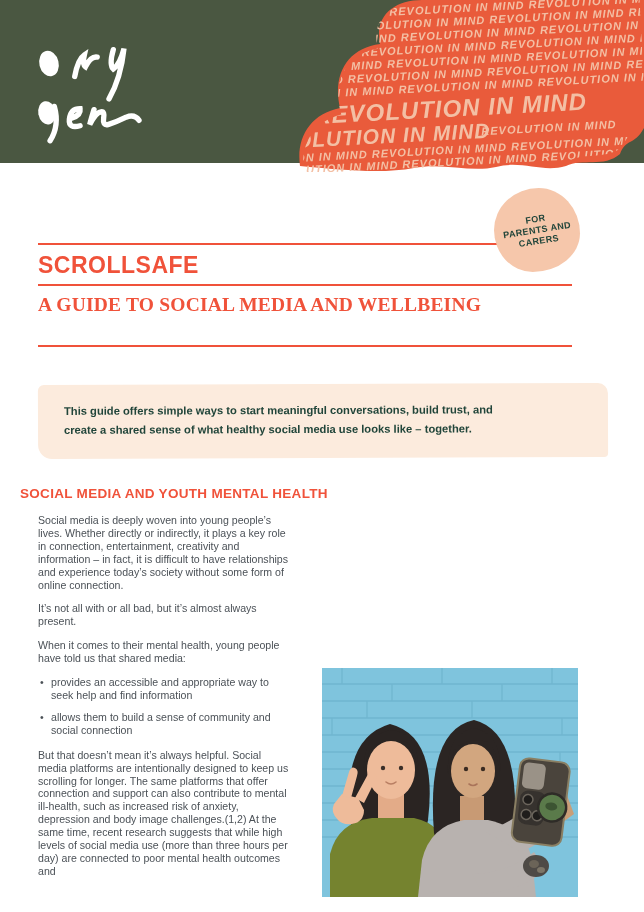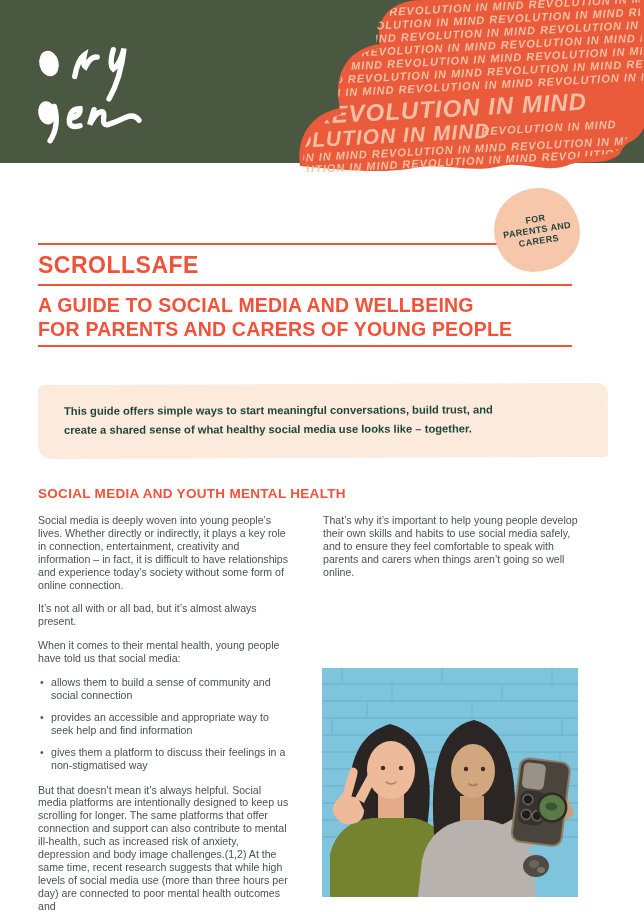--- a/index.html
+++ b/index.html
@@ -26,32 +26,32 @@
     font-weight:bold; font-size:9px; line-height:11px; letter-spacing:.4px; }
 
   
   .rule { position:absolute; background:#f0523a; height:2px; }
   .rule-1 { left:38px; top:243px; width:502px; }
   .rule-2 { left:38px; top:284px; width:534px; }
   .rule-3 { left:38px; top:345px; width:534px; }
   .doc-title { position:absolute; left:38px; top:252px; color:#f0523a;
     font-size:23px; font-weight:800; letter-spacing:.5px;text-align:center; }
   .doc-subtitle { position:absolute; left:38px; top:293px; color:#f0523a;
-    font-size:19.5px; font-weight:600; line-height:24px; letter-spacing:.2px; }
+    font-size:19.5px; font-weight:600; line-height:24px; letter-spacing:.2px;font-family:Liberation Serif, serif; }
 
   
   .callout {
     position:absolute; left:38px; top:384px; width:570px; height:74px;
     background:#fcebdd; border-radius:6px 10px 4px 14px; transform:rotate(-.2deg);
   }
   .callout-text { position:absolute; left:26px; top:17px; width:520px;
     color:#21453a; font-weight:bold; font-size:11.2px; line-height:19px; }
 
   
-  .section-heading { position:absolute; left:38px; top:486px; color:#f0523a;
+  .section-heading { position:absolute; left:20px; top:486px; color:#f0523a;
     font-size:13.5px; font-weight:800; letter-spacing:.3px; }
   .col { position:absolute; top:514px; width:252px; color:#4b5157;
     font-size:10.6px; line-height:12.9px; }
   .col-left { left:38px; }
   .col-right { left:323px; width:256px; }
   .col p { margin-bottom:11px; }
   .bullet-list { list-style:none; margin:1px 0 12px 0; }
   .bullet-list li { position:relative; padding-left:13px; margin-bottom:9px; }
   .bullet-list li::before { content:"•"; position:absolute; left:2px; top:0; color:#4b5157; }
 
@@ -106,47 +106,44 @@
       <div>PARENTS AND</div>
       <div>CARERS</div>
     </div>
   </div>
 
   <div class="rule rule-1"></div>
   <h1 class="doc-title">SCROLLSAFE</h1>
   <div class="rule rule-2"></div>
   <h2 class="doc-subtitle">
     <span>A GUIDE TO SOCIAL MEDIA AND WELLBEING</span><br>
-    <span>FOR PARENTS AND CARERS OF YOUNG PEOPLE</span>
   </h2>
   <div class="rule rule-3"></div>
 
   <div class="callout">
     <div class="callout-text">
       <span>This guide offers simple ways to start meaningful conversations, build trust, and</span><br>
       <span>create a shared sense of what healthy social media use looks like – together.</span>
     </div>
   </div>
 
   <h3 class="section-heading">SOCIAL MEDIA AND YOUTH MENTAL HEALTH</h3>
 
   <div class="col col-left">
     <p>Social media is deeply woven into young people’s lives. Whether directly or indirectly, it plays a key role in connection, entertainment, creativity and information – in fact, it is difficult to have relationships and experience today’s society without some form of online connection.</p>
     <p>It’s not all with or all bad, but it’s almost always present.</p>
-    <p>When it comes to their mental health, young people have told us that social media:</p>
+    <p>When it comes to their mental health, young people have told us that shared media:</p>
     <ul class="bullet-list">
+      <li><span>provides an accessible and appropriate way to seek help and find information</span></li>
       <li><span>allows them to build a sense of community and social connection</span></li>
-      <li><span>provides an accessible and appropriate way to seek help and find information</span></li>
-      <li><span>gives them a platform to discuss their feelings in a non-stigmatised way</span></li>
     </ul>
     <p>But that doesn’t mean it’s always helpful. Social media platforms are intentionally designed to keep us scrolling for longer. The same platforms that offer connection and support can also contribute to mental ill-health, such as increased risk of anxiety, depression and body image challenges.(1,2) At the same time, recent research suggests that while high levels of social media use (more than three hours per day) are connected to poor mental health outcomes and</p>
   </div>
 
   <div class="col col-right">
-    <p>That’s why it’s important to help young people develop their own skills and habits to use social media safely, and to ensure they feel comfortable to speak with parents and carers when things aren’t going so well online.</p>
   </div>
 
   <svg class="photo" viewBox="0 0 256 229" aria-label="Two young people taking a selfie on a phone in front of a light blue brick wall">
 
     <g>
       <rect x="0" y="0" width="256" height="229" fill="#7fc4dd"></rect>
       <g stroke="#6db2cd" stroke-width="1.3" opacity="0.8">
         <line x1="0" y1="16" x2="256" y2="16"></line>
           <line x1="0" y1="33" x2="256" y2="33"></line>
         <line x1="0" y1="50" x2="256" y2="50"></line>

